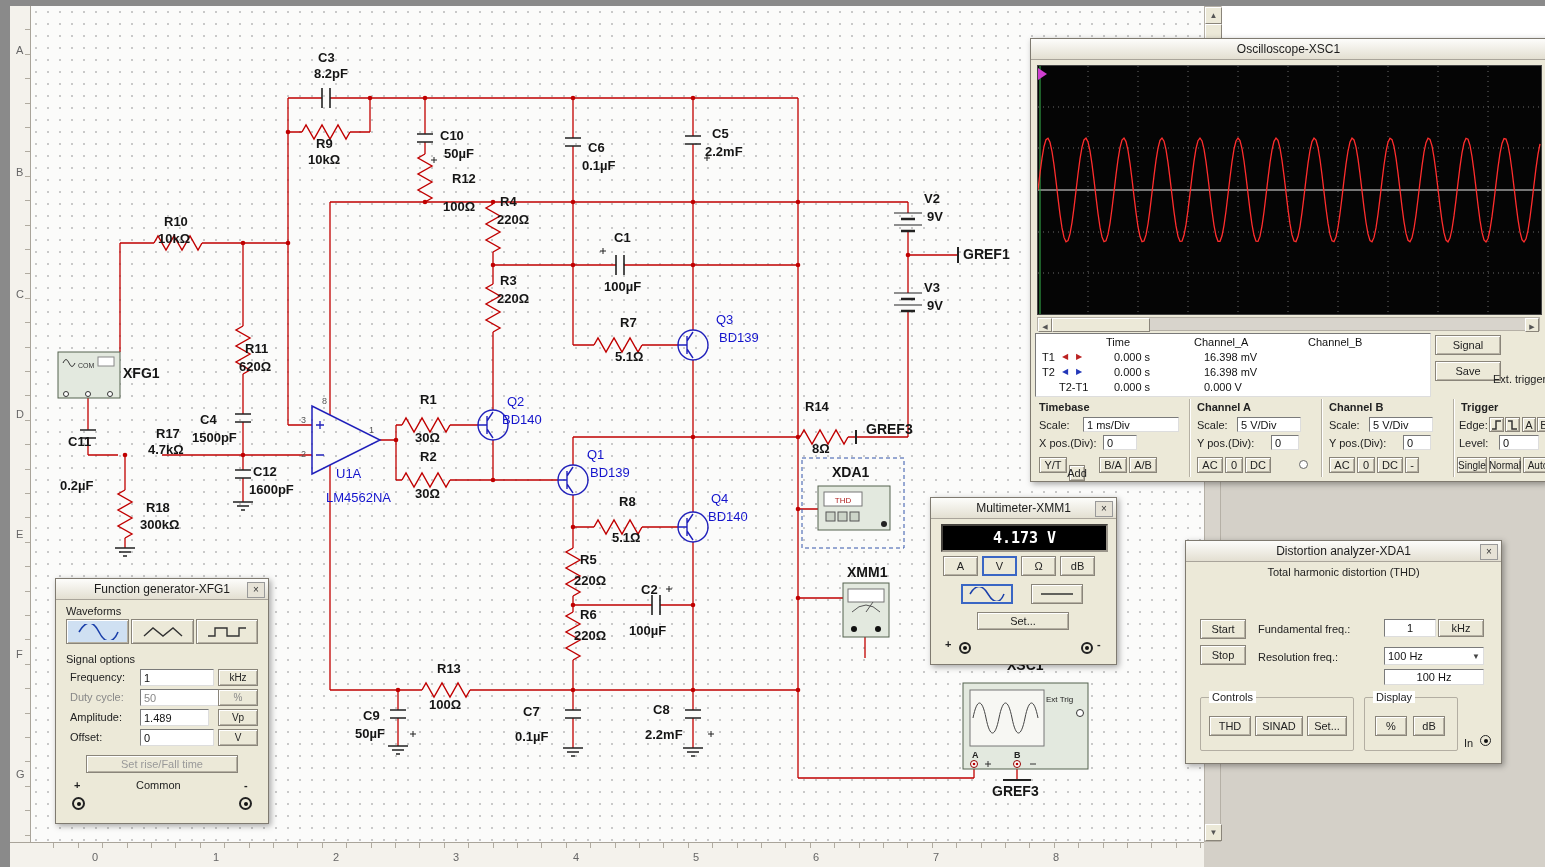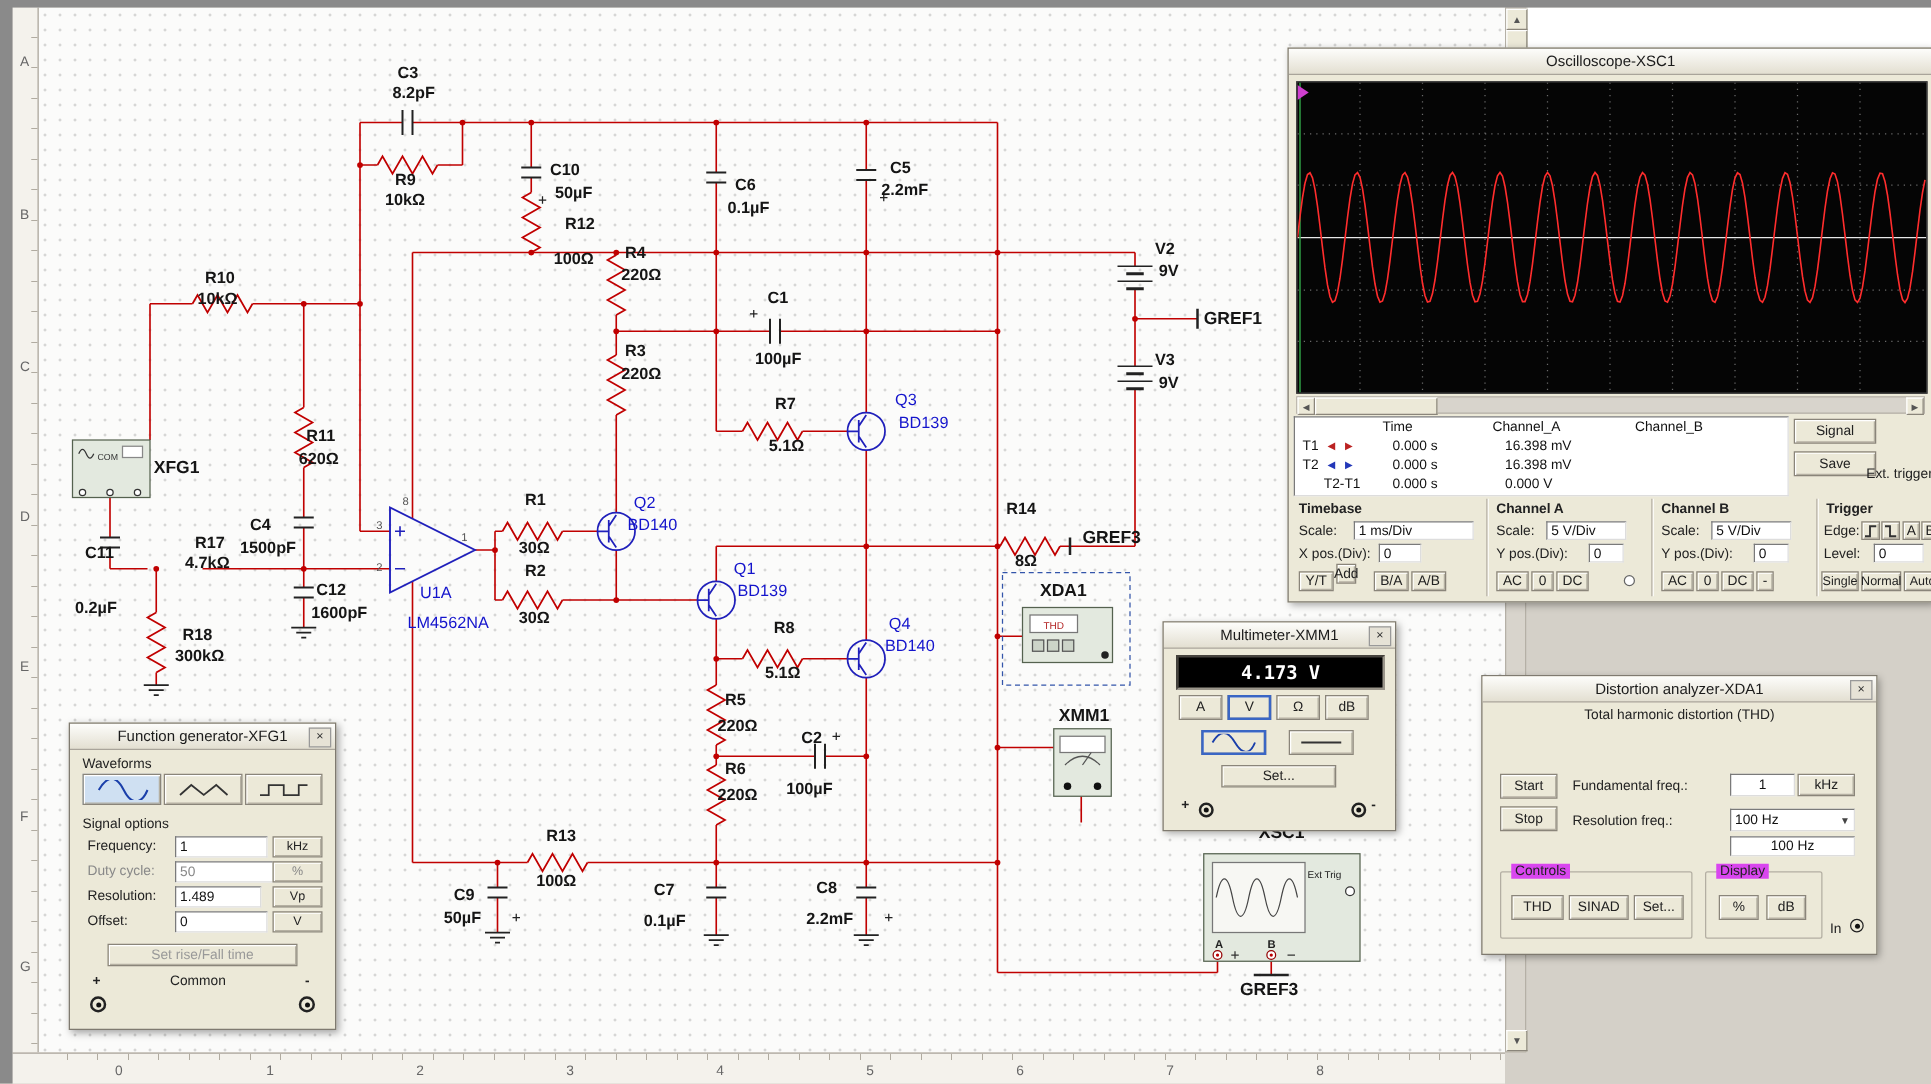--- a/index.html
+++ b/index.html
@@ -38,21 +38,21 @@
   .b3{position:absolute;background:#ece9d8;border:1px solid #8a857a;box-shadow:inset 1px 1px 0 #fff,inset -1px -1px 0 #b5b0a2;
       font:11px "Liberation Sans",sans-serif;color:#222;display:flex;align-items:center;justify-content:center;box-sizing:border-box}
   .b3.sel{outline:2px solid #3a66c4;outline-offset:-2px}
   .b3.blue{background:#cfe0f2}
   .inp{position:absolute;background:#fff;border:1px solid;border-color:#7a7a7a #ddd #ddd #7a7a7a;
        font:11px "Liberation Sans",sans-serif;color:#111;display:flex;align-items:center;padding:0 3px;box-sizing:border-box}
   .slab{position:absolute;font:11px "Liberation Sans",sans-serif;color:#222;white-space:nowrap}
   .disp{position:absolute;background:#000;color:#fff;border:2px inset #9a958a;
         font:bold 15px "DejaVu Sans Mono",monospace;display:flex;align-items:center;justify-content:center}
   .grp{position:absolute;border:1px solid #b3ae a2;border:1px solid #b3aea2;border-radius:2px}
-  .leg{position:absolute;top:-7px;left:8px;background:#d946ef;padding:0 3px;font:11px "Liberation Sans",sans-serif;color:#222}
+  .leg{position:absolute;top:-7px;left:8px;background:#ffffff;padding:0 3px;font:11px "Liberation Sans",sans-serif;color:#222}
   .rad{position:absolute;width:9px;height:9px;border:1px solid #666;border-radius:50%;background:#fff;box-sizing:border-box}
   .ring{position:absolute;border:2px solid #222;border-radius:50%;background:#ece9d8;box-sizing:border-box}
   .ring .dot{position:absolute;left:50%;top:50%;width:4px;height:4px;margin:-2px 0 0 -2px;border-radius:50%;background:#111}
   .sep{position:absolute;width:1px;background:#b5b0a4;box-shadow:1px 0 0 #fff}
   
   .scr{position:absolute;left:6px;top:26px;width:503px;height:248px;background:#050505;border:1px solid #444;box-sizing:content-box}
   .hscroll{position:absolute;left:6px;top:278px;width:503px;height:14px;background:#d8d4cc;border:1px solid #b5b0a6;box-sizing:border-box}
   .hthumb{position:absolute;left:14px;top:0;width:96px;height:12px;background:#ece9d8;border:1px solid;border-color:#fff #8a857a #8a857a #fff}
   .rbox{position:absolute;left:4px;top:294px;width:394px;height:62px;background:#fff;border:1px solid;border-color:#7a7a7a #ddd #ddd #7a7a7a;font:11px "Liberation Sans",sans-serif;color:#111}
   .rbox span{position:absolute;white-space:nowrap}
@@ -408,21 +408,21 @@
     <div class="sep" style="left:158px;top:360px;height:78px"></div>
     <div class="sep" style="left:290px;top:360px;height:78px"></div>
     <div class="sep" style="left:422px;top:360px;height:78px"></div>
 
     <span class="hdr" style="left:8px;top:362px">Timebase</span>
     <span class="slab" style="left:8px;top:380px">Scale:</span>
     <div class="inp" style="left:52px;top:378px;width:96px;height:15px">1 ms/Div</div>
     <span class="slab" style="left:8px;top:398px">X pos.(Div):</span>
     <div class="inp" style="left:72px;top:396px;width:34px;height:15px">0</div>
     <div class="b3" style="left:8px;top:418px;width:28px;height:16px">Y/T</div>
-    <div class="b3" style="left:38px;top:412px;width:16px;height:16px">Add</div>
+    <div class="b3" style="left:38px;top:426px;width:16px;height:16px">Add</div>
     <div class="b3" style="left:68px;top:418px;width:28px;height:16px">B/A</div>
     <div class="b3" style="left:98px;top:418px;width:28px;height:16px">A/B</div>
 
     <span class="hdr" style="left:166px;top:362px">Channel A</span>
     <span class="slab" style="left:166px;top:380px">Scale:</span>
     <div class="inp" style="left:206px;top:378px;width:64px;height:15px">5 V/Div</div>
     <span class="slab" style="left:166px;top:398px">Y pos.(Div):</span>
     <div class="inp" style="left:240px;top:396px;width:28px;height:15px">0</div>
     <div class="b3" style="left:166px;top:418px;width:26px;height:16px">AC</div>
     <div class="b3" style="left:194px;top:418px;width:18px;height:16px">0</div>
@@ -546,21 +546,21 @@
           <path d="M3,12 H10 V4 H22 V12 H34 V4 H41" stroke="#333" fill="none" stroke-width="1.4"></path>
         </svg>
     </div>
     <span class="slab" style="left:10px;top:74px">Signal options</span>
     <span class="slab" style="left:14px;top:92px">Frequency:</span>
     <div class="inp" style="left:84px;top:90px;width:74px;height:17px">1</div>
     <div class="b3" style="left:162px;top:90px;width:40px;height:17px;font-size:10px">kHz</div>
     <span class="slab" style="left:14px;top:112px;color:#888">Duty cycle:</span>
     <div class="inp" style="left:84px;top:110px;width:98px;height:17px;color:#888">50</div>
     <div class="b3" style="left:162px;top:110px;width:40px;height:17px;font-size:10px;color:#888">%</div>
-    <span class="slab" style="left:14px;top:132px">Resolution:</span>
+    <span class="slab" style="left:14px;top:132px">Amplitude:</span>
     <div class="inp" style="left:84px;top:130px;width:69px;height:17px">1.489</div>
     <div class="b3" style="left:162px;top:130px;width:40px;height:17px;font-size:10px">Vp</div>
     <span class="slab" style="left:14px;top:152px">Offset:</span>
     <div class="inp" style="left:84px;top:150px;width:74px;height:17px">0</div>
     <div class="b3" style="left:162px;top:150px;width:40px;height:17px;font-size:10px">V</div>
     <div class="b3" style="left:30px;top:176px;width:152px;height:18px;color:#999">Set rise/Fall time</div>
     <span class="slab" style="left:18px;top:200px;font-weight:bold">+</span>
     <span class="slab" style="left:80px;top:200px">Common</span>
     <span class="slab" style="left:188px;top:200px;font-weight:bold">-</span>
     <span class="ring" style="left:16px;top:218px;width:13px;height:13px">

